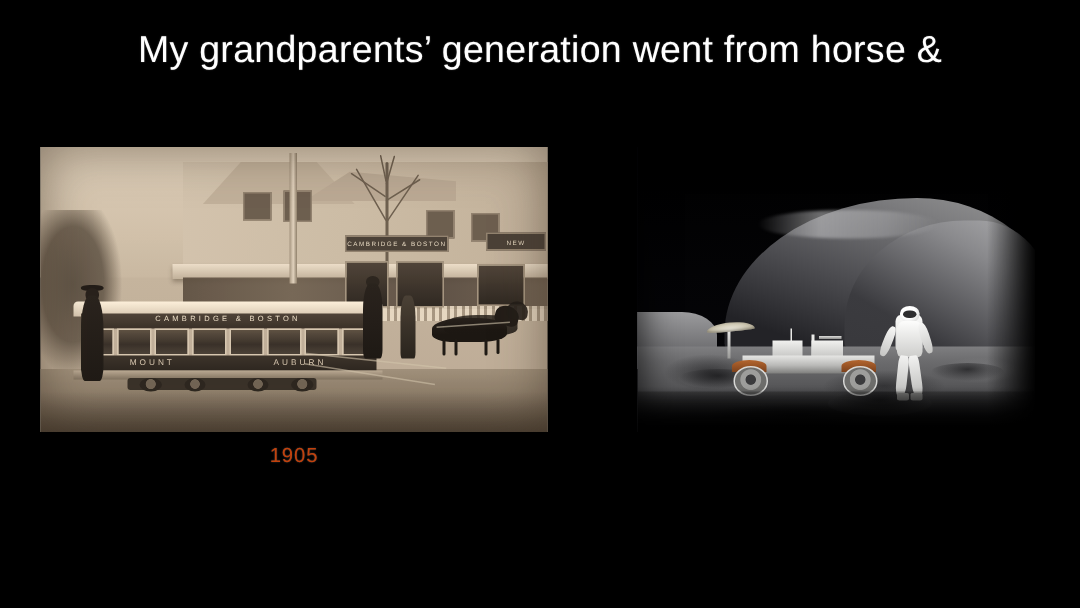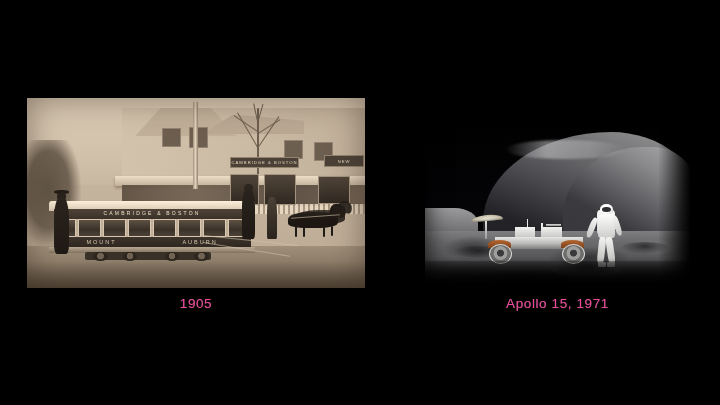--- a/index.html
+++ b/index.html
@@ -58,21 +58,21 @@
     left: 0; top: 0;
     width: 100%; height: 100%;
     overflow: hidden;
   }
 
   .caption {
     position: absolute;
     top: 198px;
     width: 100%;
     text-align: center;
-    color: #ec4899;
+    color: #c2410c;
     font-size: 13.5px;
     letter-spacing: 0.6px;
     text-shadow: 0 0 1px rgba(255,255,255,0.3);
   }
 
   
   .sepia {
     background: linear-gradient(#cdc0b0 0%, #c6b8a7 22%, #bdae9c 40%, #b3a392 100%);
     filter: sepia(0.15) contrast(1.02);
   }
@@ -430,20 +430,21 @@
     left:0; bottom:0; width:100%; height:16%;
     background: linear-gradient(rgba(0,0,0,0), rgba(0,0,0,0.95));
   }
 </style>
 </head>
 <body>
 
 <div class="slide">
 
   <div class="title">
+    <span class="title-line">My grandparents’ generation went from horse &amp;</span>
   </div>
 
   <div class="figures">
 
     <div class="figure figure-left">
       <div class="photo sepia">
 
         <div class="sp sp-sky"></div>
         <div class="sp sp-bldg"></div>
         <div class="sp sp-gable"></div>
@@ -572,17 +573,16 @@
           <div class="astro-leg" style="left:52%;transform:rotate(-8deg);"></div>
           <div class="astro-boot" style="left:20%;"></div>
           <div class="astro-boot" style="left:52%;"></div>
         </div>
 
         <div class="mn mn-shadow-band"></div>
         <div class="mn mn-fade-r"></div>
         <div class="mn mn-fade-b"></div>
         <div class="mn mn-vignette"></div>
       </div>
-      <div class="caption">Apollo 15, 1971</div>
     </div>
 
   </div>
 </div>
 
 </body></html>

